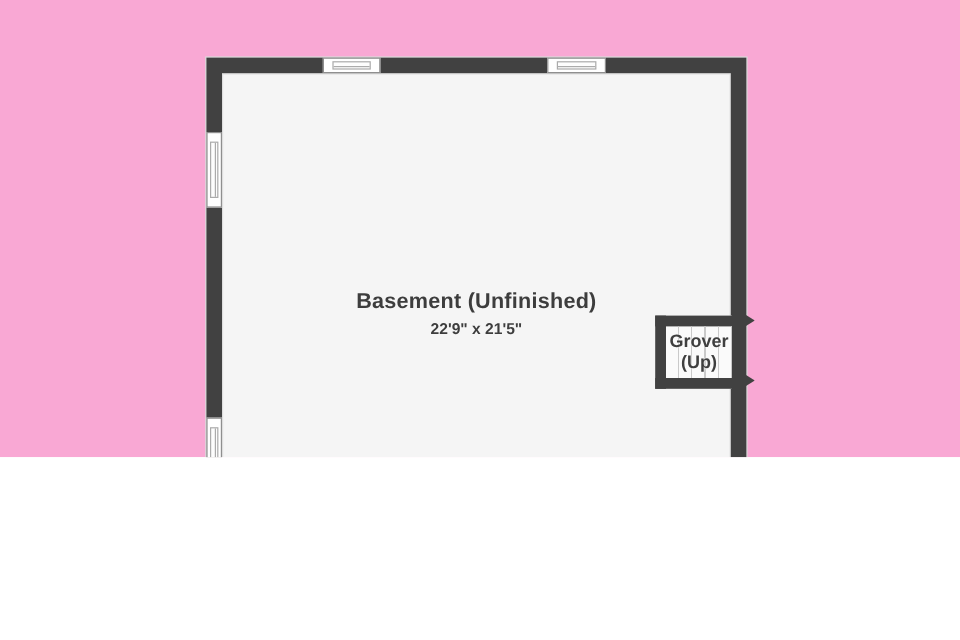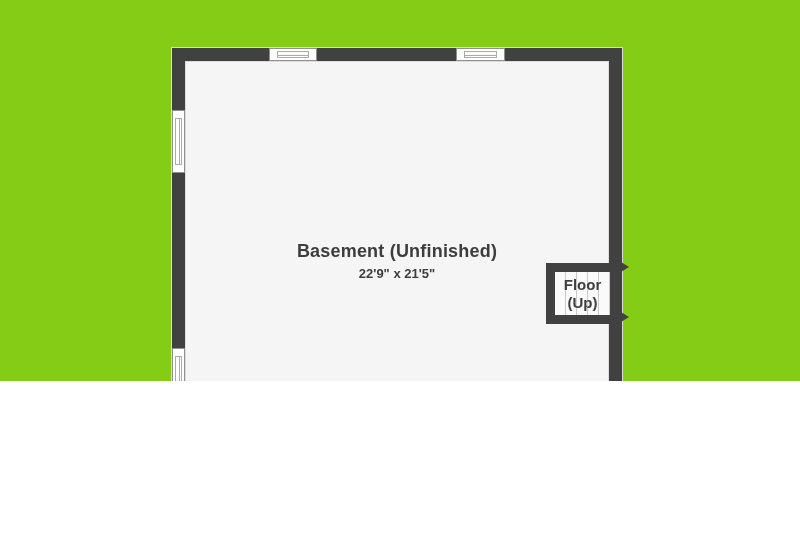--- a/index.html
+++ b/index.html
@@ -1,18 +1,18 @@
 <!DOCTYPE html>
 <html><head>
 <meta charset="utf-8">
 <style>
   * { margin:0; padding:0; box-sizing:border-box; }
   body { background:#ffffff; font-family:"Liberation Sans", sans-serif; }
   .stage {
-    position:relative; width:800px; height:381px; background:#84cc16; overflow:hidden;
+    position:relative; width:800px; height:381px; background:#f9a8d4; overflow:hidden;
   }
 
   
   .plan {
     position:absolute; left:172px; top:48px; width:450px; height:430px;
     background:#f5f5f5;
     border:13px solid #414141;
     box-shadow: 0 0 0 1px #d9d9d9, inset 0 0 0 1px #dedede;
   }
 
@@ -97,21 +97,21 @@
   </div>
 
   <div class="room-label-block">
     <div class="room-name">Basement (Unfinished)</div>
     <div class="room-dims">22'9" x 21'5"</div>
   </div>
 
   <div class="stairs">
     <div class="stair-steps"></div>
     <div class="stairs-label">
-      <span>Floor</span>
+      <span>Grover</span>
       <span>(Up)</span>
     </div>
   </div>
   <div class="nub" style="left:621px; top:262px;"></div>
   <div class="nub" style="left:621px; top:312px;"></div>
 
   <div class="address">11 Grover St, Succasunna, NJ 07876</div>
   <div class="floor-name">Basement</div>
   <div class="listing-number">5414246</div>
   <div class="disclaimer">Floor plans/tour cannot be used for building or design purposes. Sizes and dimensions are approximate.</div>

